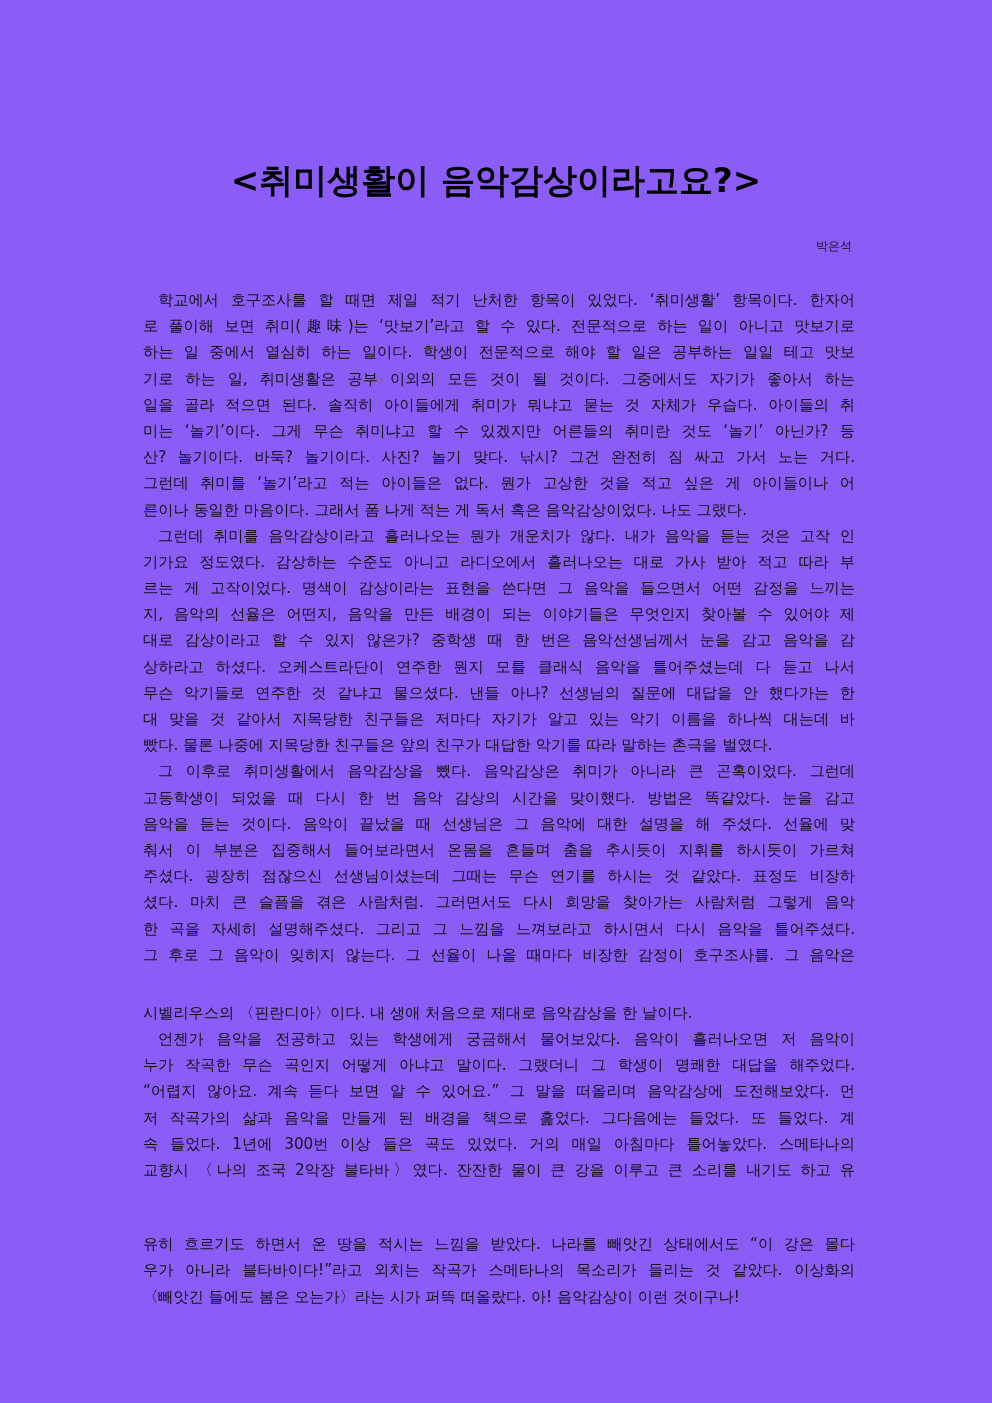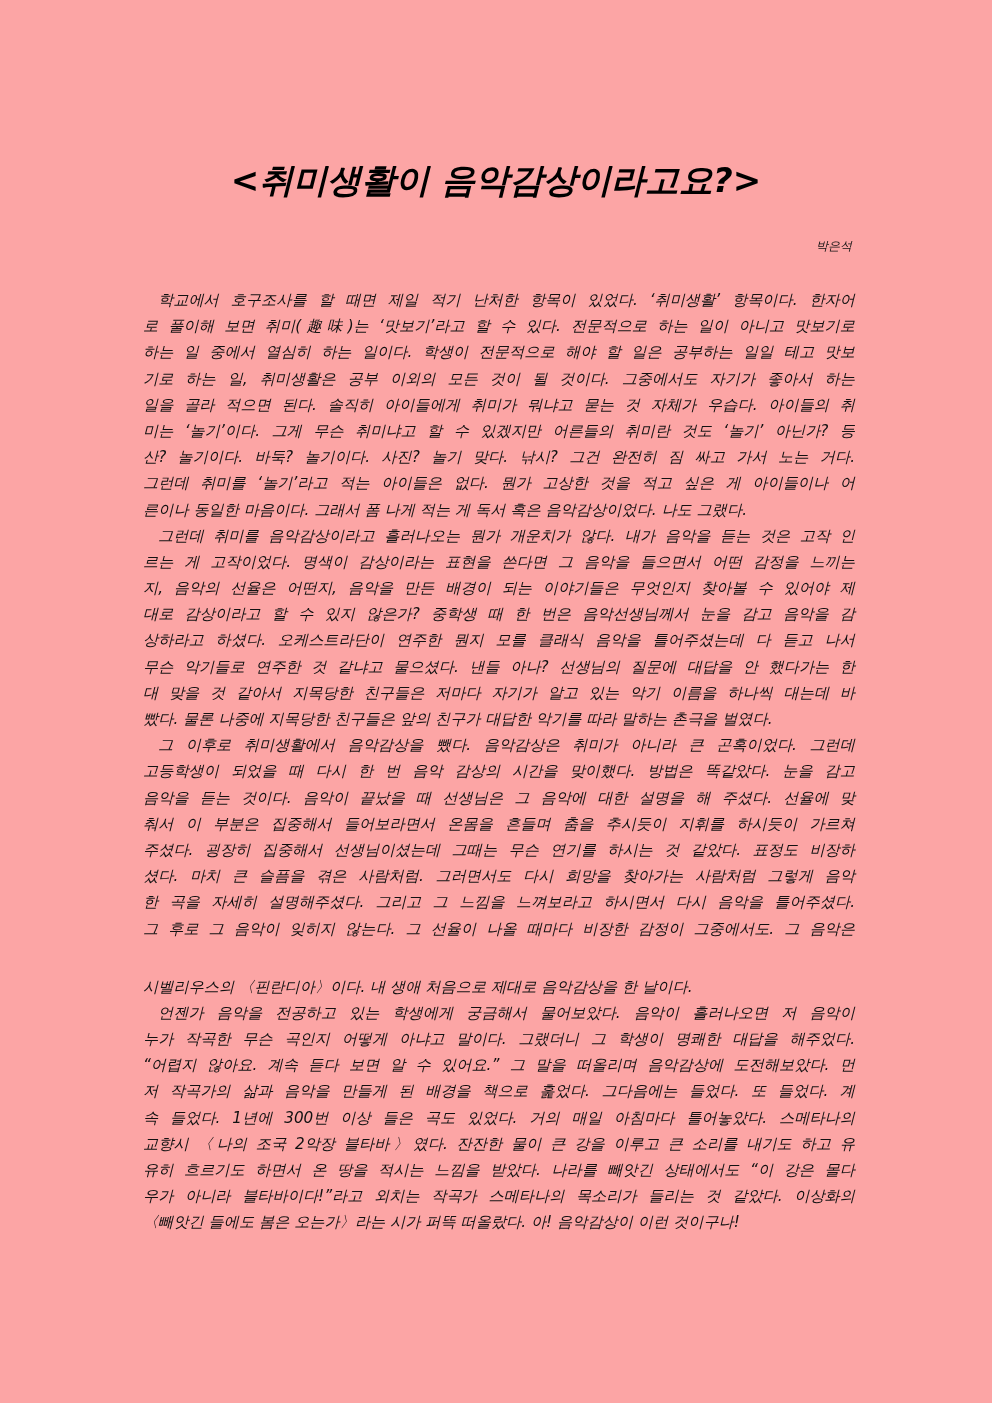--- a/index.html
+++ b/index.html
@@ -1,17 +1,17 @@
 <!DOCTYPE html>
 <html><head>
 <meta charset="utf-8">
 <style>
   html, body { margin: 0; padding: 0; background: #ffffff; }
   body { width: 992px; height: 1403px; position: relative; overflow: hidden; }
-  .page { position: absolute; left: 0; top: 0; width: 992px; height: 1403px; background: #fca5a5; font-style: italic; }
+  .page { position: absolute; left: 0; top: 0; width: 992px; height: 1403px; background: #8b5cf6; }
   .title {
     position: absolute; left: 0; width: 992px; top: 158px;
     text-align: center;
     font-family: "DejaVu Sans", sans-serif;
     font-weight: bold; font-size: 34px; color: #000;
     letter-spacing: 0px;
   }
   .author {
     position: absolute; right: 140px; top: 238px;
     font-family: "DejaVu Sans", sans-serif;
@@ -39,39 +39,40 @@
       <span class="line indent" style="white-space: nowrap;">학교에서 호구조사를 할 때면 제일 적기 난처한 항목이 있었다. ‘취미생활’ 항목이다. 한자어</span>
       <span class="line" style="white-space: nowrap;">로 풀이해 보면 취미(趣味)는 ‘맛보기’라고 할 수 있다. 전문적으로 하는 일이 아니고 맛보기로</span>
       <span class="line" style="white-space: nowrap;">하는 일 중에서 열심히 하는 일이다. 학생이 전문적으로 해야 할 일은 공부하는 일일 테고 맛보</span>
       <span class="line" style="white-space: nowrap;">기로 하는 일, 취미생활은 공부 이외의 모든 것이 될 것이다. 그중에서도 자기가 좋아서 하는</span>
       <span class="line" style="white-space: nowrap;">일을 골라 적으면 된다. 솔직히 아이들에게 취미가 뭐냐고 묻는 것 자체가 우습다. 아이들의 취</span>
       <span class="line" style="white-space: nowrap;">미는 ‘놀기’이다. 그게 무슨 취미냐고 할 수 있겠지만 어른들의 취미란 것도 ‘놀기’ 아닌가? 등</span>
       <span class="line" style="white-space: nowrap;">산? 놀기이다. 바둑? 놀기이다. 사진? 놀기 맞다. 낚시? 그건 완전히 짐 싸고 가서 노는 거다.</span>
       <span class="line" style="white-space: nowrap;">그런데 취미를 ‘놀기’라고 적는 아이들은 없다. 뭔가 고상한 것을 적고 싶은 게 아이들이나 어</span>
       <span class="line last" style="white-space: nowrap;">른이나 동일한 마음이다. 그래서 폼 나게 적는 게 독서 혹은 음악감상이었다. 나도 그랬다.</span>
       <span class="line indent" style="white-space: nowrap;">그런데 취미를 음악감상이라고 흘러나오는 뭔가 개운치가 않다. 내가 음악을 듣는 것은 고작 인</span>
+      <span class="line" style="white-space: nowrap;">기가요 정도였다. 감상하는 수준도 아니고 라디오에서 흘러나오는 대로 가사 받아 적고 따라 부</span>
       <span class="line" style="white-space: nowrap;">르는 게 고작이었다. 명색이 감상이라는 표현을 쓴다면 그 음악을 들으면서 어떤 감정을 느끼는</span>
       <span class="line" style="white-space: nowrap;">지, 음악의 선율은 어떤지, 음악을 만든 배경이 되는 이야기들은 무엇인지 찾아볼 수 있어야 제</span>
       <span class="line" style="white-space: nowrap;">대로 감상이라고 할 수 있지 않은가? 중학생 때 한 번은 음악선생님께서 눈을 감고 음악을 감</span>
       <span class="line" style="white-space: nowrap;">상하라고 하셨다. 오케스트라단이 연주한 뭔지 모를 클래식 음악을 틀어주셨는데 다 듣고 나서</span>
       <span class="line" style="white-space: nowrap;">무슨 악기들로 연주한 것 같냐고 물으셨다. 낸들 아나? 선생님의 질문에 대답을 안 했다가는 한</span>
       <span class="line" style="white-space: nowrap;">대 맞을 것 같아서 지목당한 친구들은 저마다 자기가 알고 있는 악기 이름을 하나씩 대는데 바</span>
       <span class="line last" style="white-space: nowrap;">빴다. 물론 나중에 지목당한 친구들은 앞의 친구가 대답한 악기를 따라 말하는 촌극을 벌였다.</span>
       <span class="line indent" style="white-space: nowrap;">그 이후로 취미생활에서 음악감상을 뺐다. 음악감상은 취미가 아니라 큰 곤혹이었다. 그런데</span>
       <span class="line" style="white-space: nowrap;">고등학생이 되었을 때 다시 한 번 음악 감상의 시간을 맞이했다. 방법은 똑같았다. 눈을 감고</span>
       <span class="line" style="white-space: nowrap;">음악을 듣는 것이다. 음악이 끝났을 때 선생님은 그 음악에 대한 설명을 해 주셨다. 선율에 맞</span>
       <span class="line" style="white-space: nowrap;">춰서 이 부분은 집중해서 들어보라면서 온몸을 흔들며 춤을 추시듯이 지휘를 하시듯이 가르쳐</span>
-      <span class="line" style="white-space: nowrap;">주셨다. 굉장히 집중해서 선생님이셨는데 그때는 무슨 연기를 하시는 것 같았다. 표정도 비장하</span>
+      <span class="line" style="white-space: nowrap;">주셨다. 굉장히 점잖으신 선생님이셨는데 그때는 무슨 연기를 하시는 것 같았다. 표정도 비장하</span>
       <span class="line" style="white-space: nowrap;">셨다. 마치 큰 슬픔을 겪은 사람처럼. 그러면서도 다시 희망을 찾아가는 사람처럼 그렇게 음악</span>
       <span class="line" style="white-space: nowrap;">한 곡을 자세히 설명해주셨다. 그리고 그 느낌을 느껴보라고 하시면서 다시 음악을 틀어주셨다.</span>
-      <span class="line" style="white-space: nowrap;">그 후로 그 음악이 잊히지 않는다. 그 선율이 나올 때마다 비장한 감정이 그중에서도. 그 음악은</span>
+      <span class="line" style="white-space: nowrap;">그 후로 그 음악이 잊히지 않는다. 그 선율이 나올 때마다 비장한 감정이 호구조사를. 그 음악은</span>
       <span class="line last" style="white-space: nowrap; margin-top: 32px;">시벨리우스의 〈핀란디아〉이다. 내 생애 처음으로 제대로 음악감상을 한 날이다.</span>
       <span class="line indent" style="white-space: nowrap;">언젠가 음악을 전공하고 있는 학생에게 궁금해서 물어보았다. 음악이 흘러나오면 저 음악이</span>
       <span class="line" style="white-space: nowrap;">누가 작곡한 무슨 곡인지 어떻게 아냐고 말이다. 그랬더니 그 학생이 명쾌한 대답을 해주었다.</span>
       <span class="line" style="white-space: nowrap;">“어렵지 않아요. 계속 듣다 보면 알 수 있어요.” 그 말을 떠올리며 음악감상에 도전해보았다. 먼</span>
       <span class="line" style="white-space: nowrap;">저 작곡가의 삶과 음악을 만들게 된 배경을 책으로 훑었다. 그다음에는 들었다. 또 들었다. 계</span>
       <span class="line" style="white-space: nowrap;">속 들었다. 1년에 300번 이상 들은 곡도 있었다. 거의 매일 아침마다 틀어놓았다. 스메타나의</span>
       <span class="line" style="white-space: nowrap;">교향시 〈나의 조국 2악장 블타바〉였다. 잔잔한 물이 큰 강을 이루고 큰 소리를 내기도 하고 유</span>
-      <span class="line" style="white-space: nowrap;">유히 흐르기도 하면서 온 땅을 적시는 느낌을 받았다. 나라를 빼앗긴 상태에서도 “이 강은 몰다</span>
+      <span class="line" style="white-space: nowrap; margin-top: 48px;">유히 흐르기도 하면서 온 땅을 적시는 느낌을 받았다. 나라를 빼앗긴 상태에서도 “이 강은 몰다</span>
       <span class="line" style="white-space: nowrap;">우가 아니라 블타바이다!”라고 외치는 작곡가 스메타나의 목소리가 들리는 것 같았다. 이상화의</span>
       <span class="line last" style="white-space: nowrap;">〈빼앗긴 들에도 봄은 오는가〉라는 시가 퍼뜩 떠올랐다. 아! 음악감상이 이런 것이구나!</span>
     </div>
 </div>
 
 </body></html>

